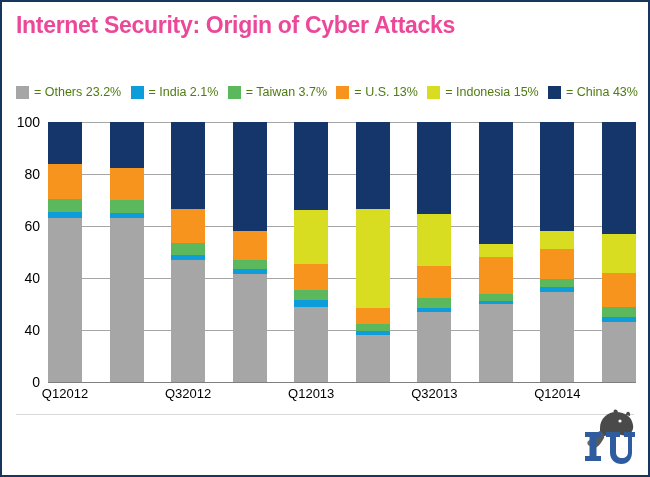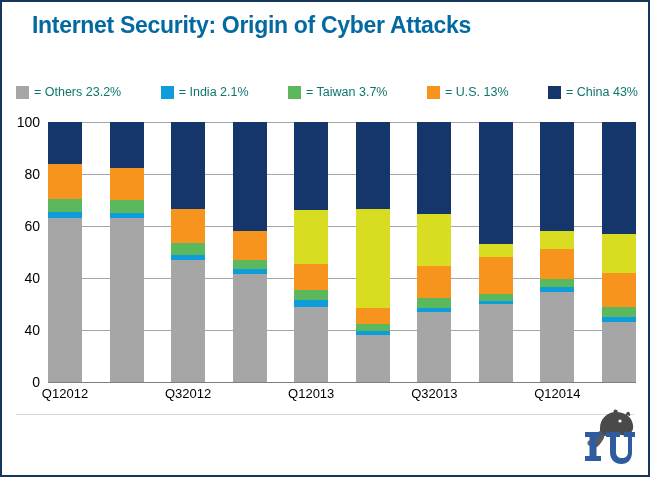--- a/index.html
+++ b/index.html
@@ -18,25 +18,24 @@
 
   
   #header{
     position:absolute;left:0;top:0;width:646px;
     padding:10px 0 0 14px;
     box-sizing:border-box;
   }
   #chart-title{
     font-size:23px;
     font-weight:bold;
-    color:#0369a1;
+    color:#ec4899;
     letter-spacing:-0.3px;
     line-height:27px;
     white-space:nowrap;
-    margin-left:16px;
   }
   #chart-subtitle{
     font-size:14.5px;
     color:#17365d;
     line-height:20px;
     margin-top:1px;
     white-space:nowrap;
   }
 
   
@@ -53,21 +52,21 @@
     white-space:nowrap;
   }
   .legend-swatch{
     width:13px;height:13px;
     display:inline-block;
     margin-right:5px;
     flex:0 0 auto;
   }
   .legend-text{
     font-size:12.5px;
-    color:#0f766e;
+    color:#4d7c0f;
     line-height:13px;
   }
 
   
   #plot-area{
     position:absolute;
     left:46px;top:120px;
     width:588px;height:260px;
   }
   #grid{
@@ -163,20 +162,24 @@
         <span class="legend-swatch" style="background: rgb(13, 157, 219);"></span>
         <span class="legend-text">= India 2.1%</span>
       </div>
       <div class="legend-item">
         <span class="legend-swatch" style="background: rgb(92, 184, 92);"></span>
         <span class="legend-text">= Taiwan 3.7%</span>
       </div>
       <div class="legend-item">
         <span class="legend-swatch" style="background: rgb(247, 148, 30);"></span>
         <span class="legend-text">= U.S. 13%</span>
+      </div>
+      <div class="legend-item">
+        <span class="legend-swatch" style="background: rgb(216, 221, 34);"></span>
+        <span class="legend-text">= Indonesia 15%</span>
       </div>
       <div class="legend-item">
         <span class="legend-swatch" style="background: rgb(20, 54, 107);"></span>
         <span class="legend-text">= China 43%</span>
       </div>
     </div>
 
   <div id="plot-area">
     <div id="grid">
         <div class="gridline baseline" style="top: 100%;">

